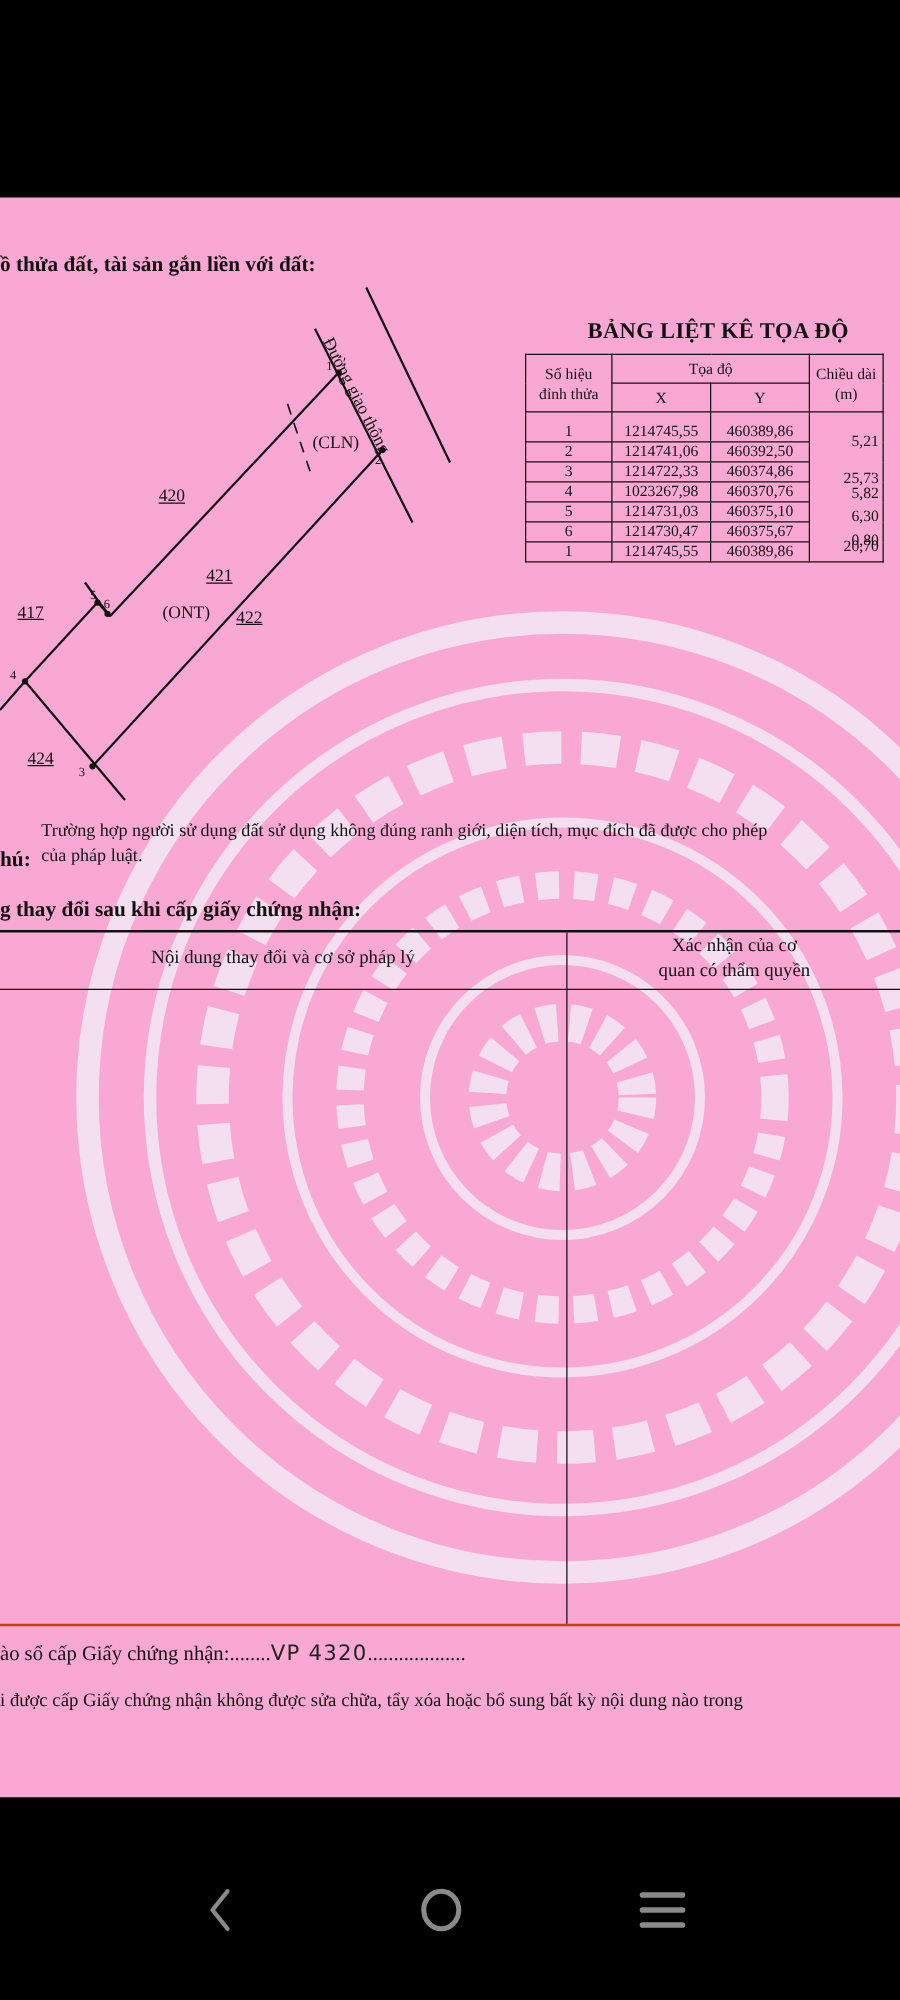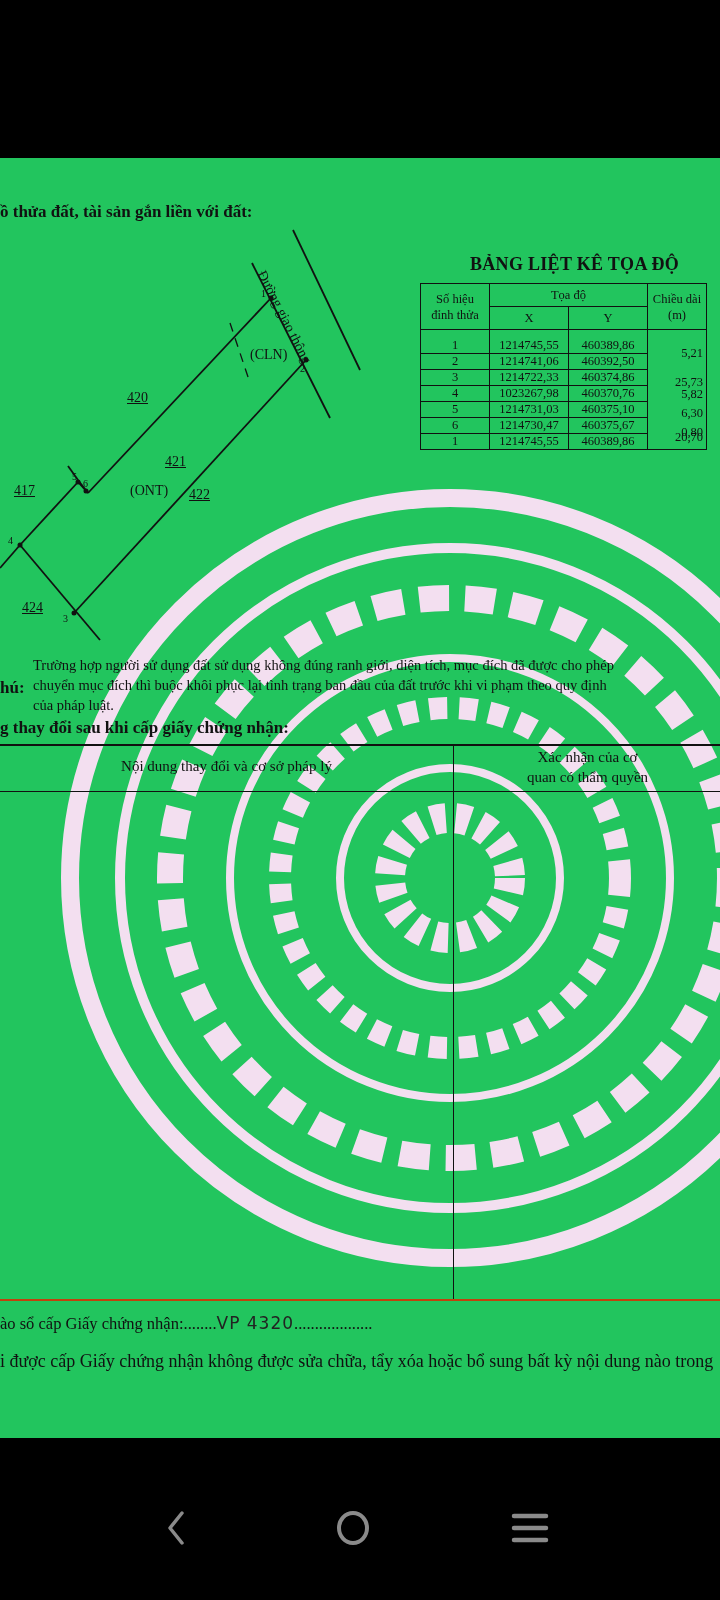--- a/index.html
+++ b/index.html
@@ -2,21 +2,21 @@
 <html><head>
 <meta charset="utf-8">
 <style>
   html, body { margin: 0; padding: 0; }
   body {
     width: 720px; height: 1600px; background: #000; position: relative; overflow: hidden;
     font-family: "Liberation Serif", "DejaVu Serif", serif; color: #111;
   }
   .page {
     position: absolute; left: 0; top: 158px; width: 720px; height: 1280px;
-    background: #22c55e; overflow: hidden;
+    background: #f9a8d4; overflow: hidden;
   }
   .watermark {
     position: absolute; left: 60px; top: 330px; width: 780px; height: 780px; pointer-events: none;
   }
   .abs { position: absolute; }
   .title-bold { font-weight: bold; font-size: 17px; white-space: nowrap; }
   .sketch { position: absolute; left: 0; top: 0; width: 420px; height: 500px; }
   .lbl { position: absolute; font-size: 14px; white-space: nowrap; }
   .lbl.u { text-decoration: underline; }
   .ptn { position: absolute; font-size: 10px; }
@@ -36,21 +36,21 @@
   .note-label { position: absolute; left: 0; top: 528px; font-weight: bold; font-size: 17px; }
   .note-text { position: absolute; left: 33px; top: 497px; width: 660px; font-size: 14.5px; line-height: 20px; }
   .changes-title { position: absolute; left: 0; top: 560px; font-weight: bold; font-size: 17px; white-space: nowrap; }
   .ctable { position: absolute; left: 0; top: 586px; width: 720px; height: 553px; border-top: 2px solid #111; border-bottom: 2px solid #c2410c; }
   .ctable .vline { position: absolute; left: 453px; top: 0; bottom: 0; border-left: 1.8px solid #111; }
   .ctable .hline { position: absolute; left: 0; right: 0; top: 45px; border-top: 1.4px solid #111; }
   .ctable .h1 { position: absolute; left: 0; width: 453px; top: 12px; text-align: center; font-size: 15px; }
   .ctable .h2 { position: absolute; left: 455px; right: 0; top: 1px; text-align: center; font-size: 15px; line-height: 20px; }
   .serial { position: absolute; left: 0; top: 1155px; font-size: 16.5px; white-space: nowrap; }
   .serial .hand { font-family: "DejaVu Sans", sans-serif; font-size: 17px; letter-spacing: 1px; color: #222; }
-  .footer-note { position: absolute; left: 0; top: 1192px; font-size: 18px; line-height: 22px; white-space: nowrap; font-family: Liberation Serif, serif; }
+  .footer-note { position: absolute; left: 0; top: 1192px; font-size: 15px; line-height: 22px; white-space: nowrap; font-family: Liberation Serif, serif; }
 
   .navbar { position: absolute; left: 0; top: 1438px; width: 720px; height: 162px; background: #000; }
   .nav-btn { position: absolute; top: 65px; width: 50px; height: 50px; display: flex; align-items: center; justify-content: center; cursor: pointer; }
 </style>
 </head>
 <body>
 
 <div class="page">
 
   <svg class="watermark" viewBox="0 0 780 780">
@@ -169,21 +169,20 @@
     <tr>
       <td>1</td>
       <td>1214745,55</td>
       <td>460389,86</td>
     </tr>
   </tbody>
     </table>
 
   <div class="note-text">
     <div>Trường hợp người sử dụng đất sử dụng không đúng ranh giới, diện tích, mục đích đã được cho phép</div>
-    <div>chuyển mục đích thì buộc khôi phục lại tình trạng ban đầu của đất trước khi vi phạm theo quy định</div>
     <div>của pháp luật.</div>
   </div>
   <div class="note-label" style="top:520px;">hú:</div>
 
   <div class="changes-title">g thay đổi sau khi cấp giấy chứng nhận:</div>
   <div class="ctable">
     <div class="vline"></div>
     <div class="hline"></div>
     <div class="h1">Nội dung thay đổi và cơ sở pháp lý</div>
     <div class="h2">

